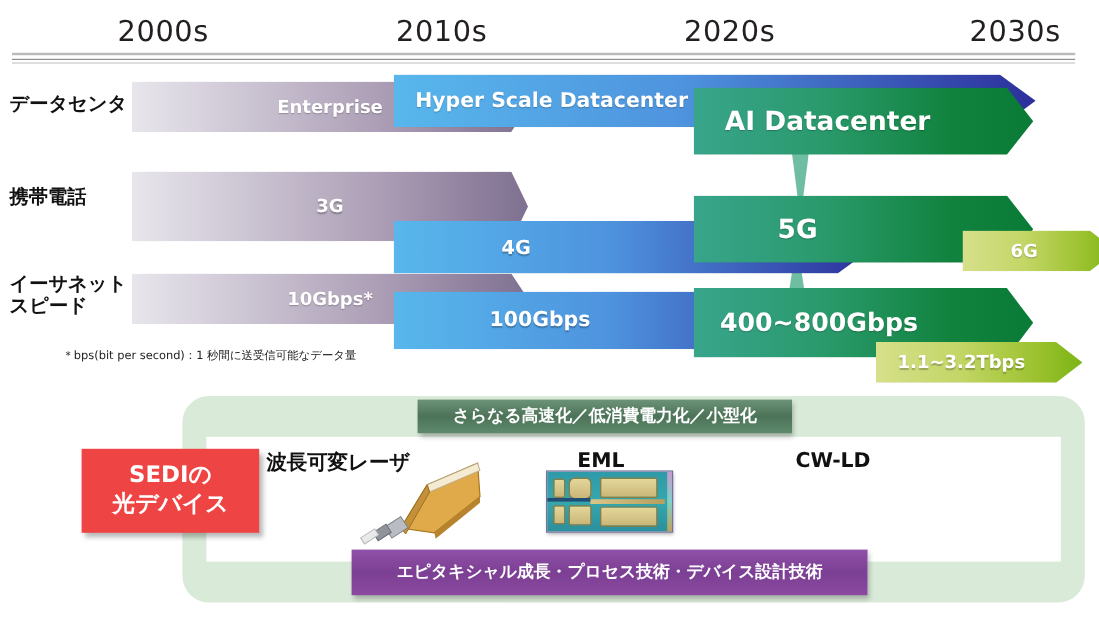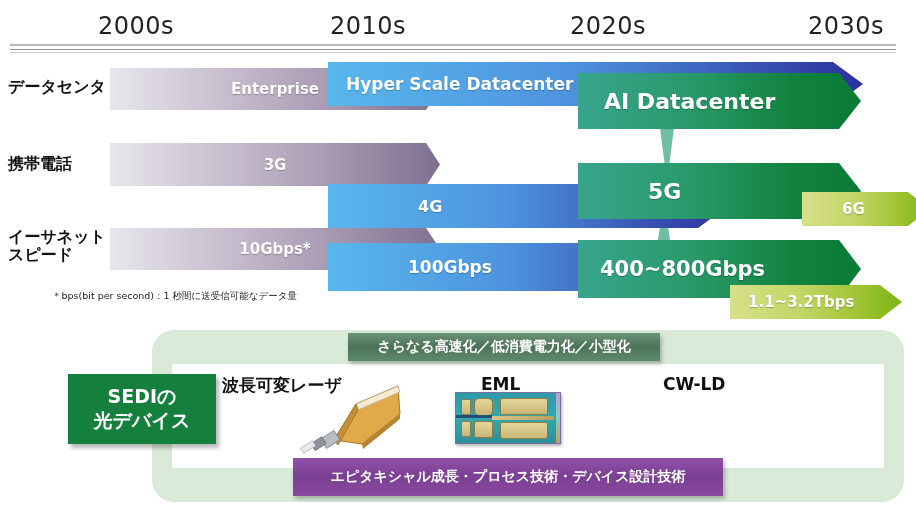--- a/index.html
+++ b/index.html
@@ -67,21 +67,21 @@
   #panel{
     position:absolute;left:152px;top:330px;width:752px;height:172px;
     background:#d9ead8;border-radius:22px;
   }
   #panel-inner{
     position:absolute;left:172px;top:364px;width:712px;height:104px;
     background:#ffffff;
   }
   .sedi{
     position:absolute;left:68px;top:374px;width:148px;height:70px;
-    background:#15803d;color:#fff;
+    background:#ef4444;color:#fff;
     display:flex;align-items:center;justify-content:center;text-align:center;
     font-family:"DejaVu Sans",sans-serif;font-weight:bold;font-size:19px;line-height:1.25;
     white-space:pre-line;
     box-shadow:3px 4px 4px rgba(0,0,0,.28);
     z-index:6;
   }
   .banner-green{
     position:absolute;left:348px;top:333px;width:312px;height:28px;
     background:linear-gradient(180deg,#6c9277 0%,#4c7358 50%,#5f8a6c 100%);
     color:#fff;display:flex;align-items:center;justify-content:center;
@@ -149,21 +149,21 @@
     </div>
 
     <div class="bar arrow g-green shadow" style="left:578px;top:73px;width:283px;height:56px;font-size:22px;z-index:3;justify-content:flex-start;padding-left:26px;">
       <span class="txt">AI Datacenter</span>
     </div>
 
     <div class="wedge" style="left:660px;top:128px;width:14px;height:38px;clip-path:polygon(0 0,100% 0,65% 100%,35% 100%);"></div>
   </div>
 
   <div>
-    <div class="bar arrow-sm g-purple shadow" style="left:110px;top:143px;width:330px;height:43px;font-size:15px;z-index:1;">
+    <div class="bar arrow-sm g-purple shadow" style="left:110px;top:143px;width:330px;height:58px;font-size:15px;z-index:1;">
       <span class="txt">3G</span>
     </div>
 
     <div class="bar rect g-blue shadow" style="left:328px;top:150px;width:400px;height:44px;font-size:16px;z-index:2;justify-content:flex-start;padding-left:90px;clip-path:polygon(0 0, 370px 0, 400px 50%, 370px 100%, 0 100%);margin-top:34px;">
       <span class="txt">4G</span>
     </div>
 
     <div class="bar arrow g-green shadow" style="left:578px;top:163px;width:283px;height:56px;font-size:22px;z-index:3;justify-content:flex-start;padding-left:70px;">
       <span class="txt">5G</span>
     </div>

